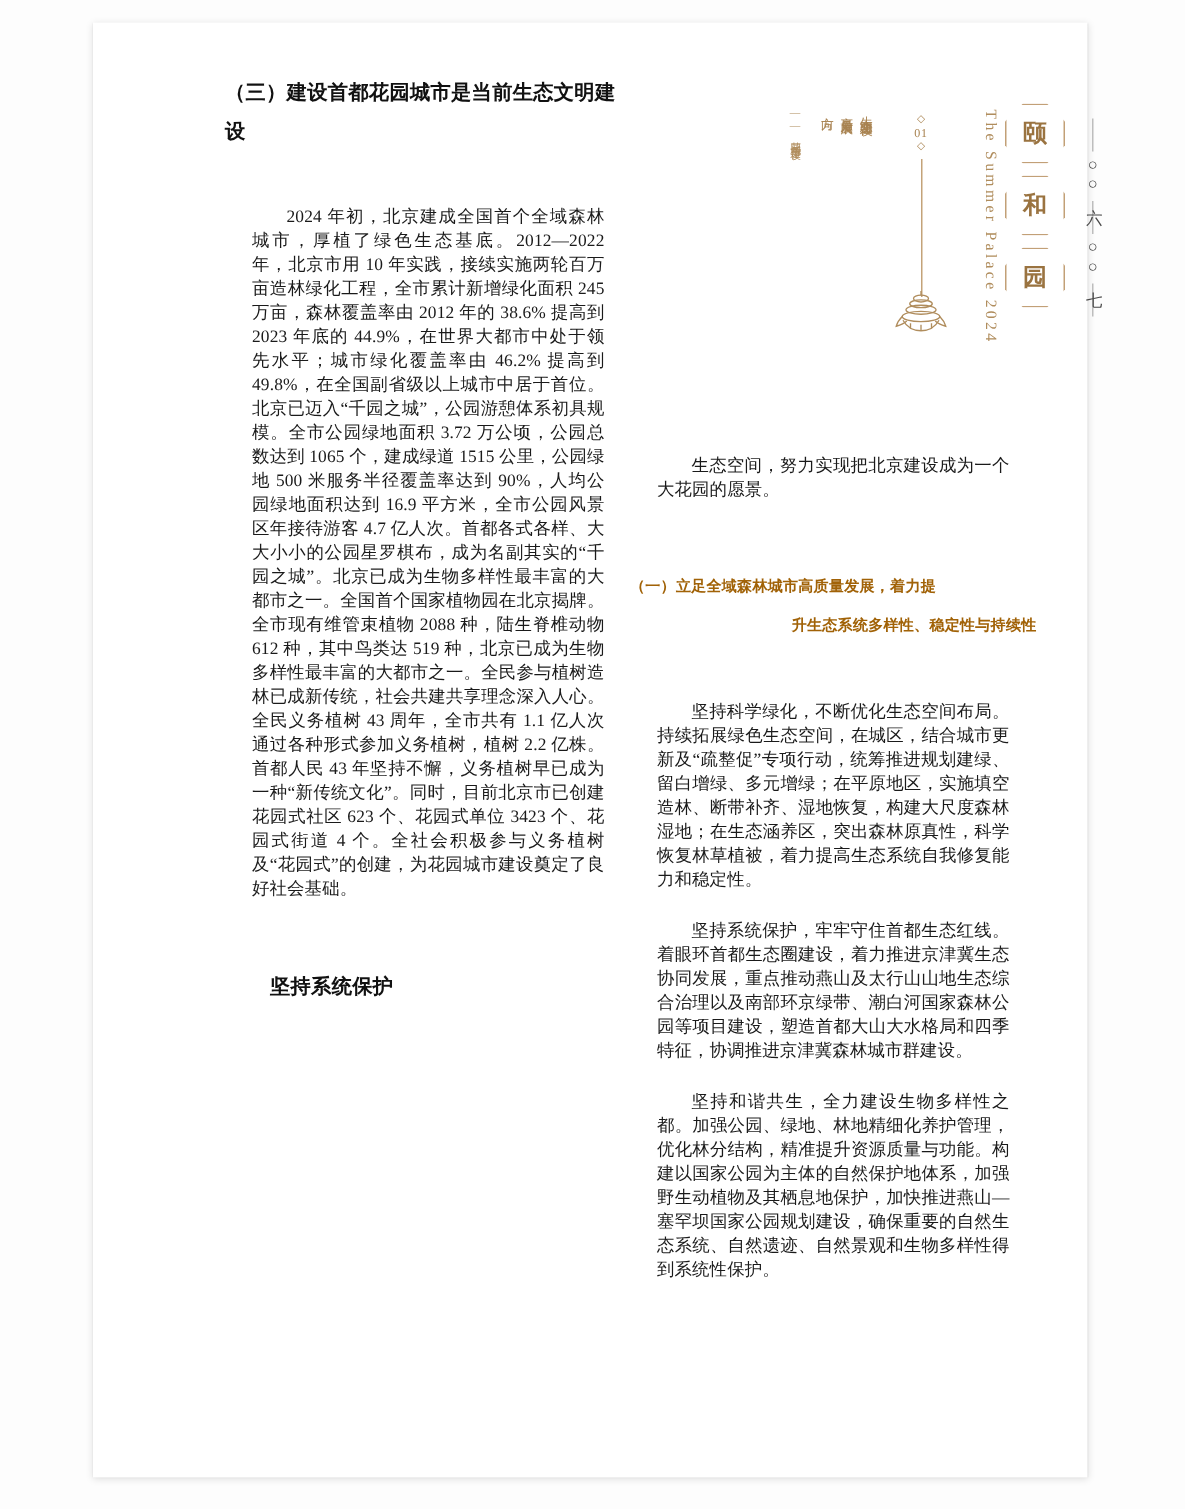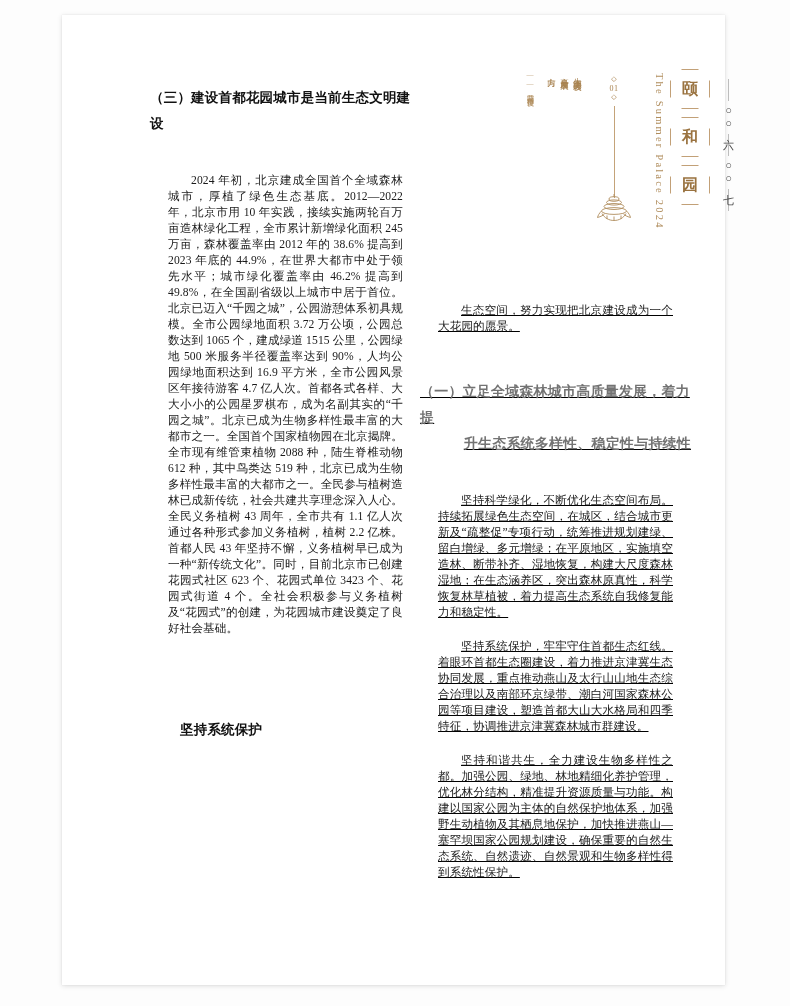--- a/index.html
+++ b/index.html
@@ -161,38 +161,37 @@
     color: #4a4a4a;
   }
 
   
   .col {
     position: absolute;
     top: 0;
     width: 271px;
   }
   .col-left  { left: 88px; }
-  .col-right { left: 358px; text-decoration: underline; }
+  .col-right { left: 358px; }
 
   .h2 {
     font-size: 13.5px;
     font-weight: bold;
     line-height: 26px;
     color: #111;
     letter-spacing: 0.2px;
     font-family: "Liberation Serif", "DejaVu Serif", serif;
-    margin-top: 36px;
   }
   .h2 .l2 { display: block; padding-left: 30px; }
 
   .h3 {
-    font-size: 14px;
+    font-size: 10px;
     font-weight: bold;
     line-height: 26px;
-    color: #737373;
+    color: #a16207;
     letter-spacing: 0.2px;
   }
   .h3 .l2 { display: block; padding-left: 28px; text-align: right; }
 
   p.body {
     font-size: 11.6px;
     line-height: 16px;
     color: #1a1a1a;
     margin: 18px;
     text-align: justify;

